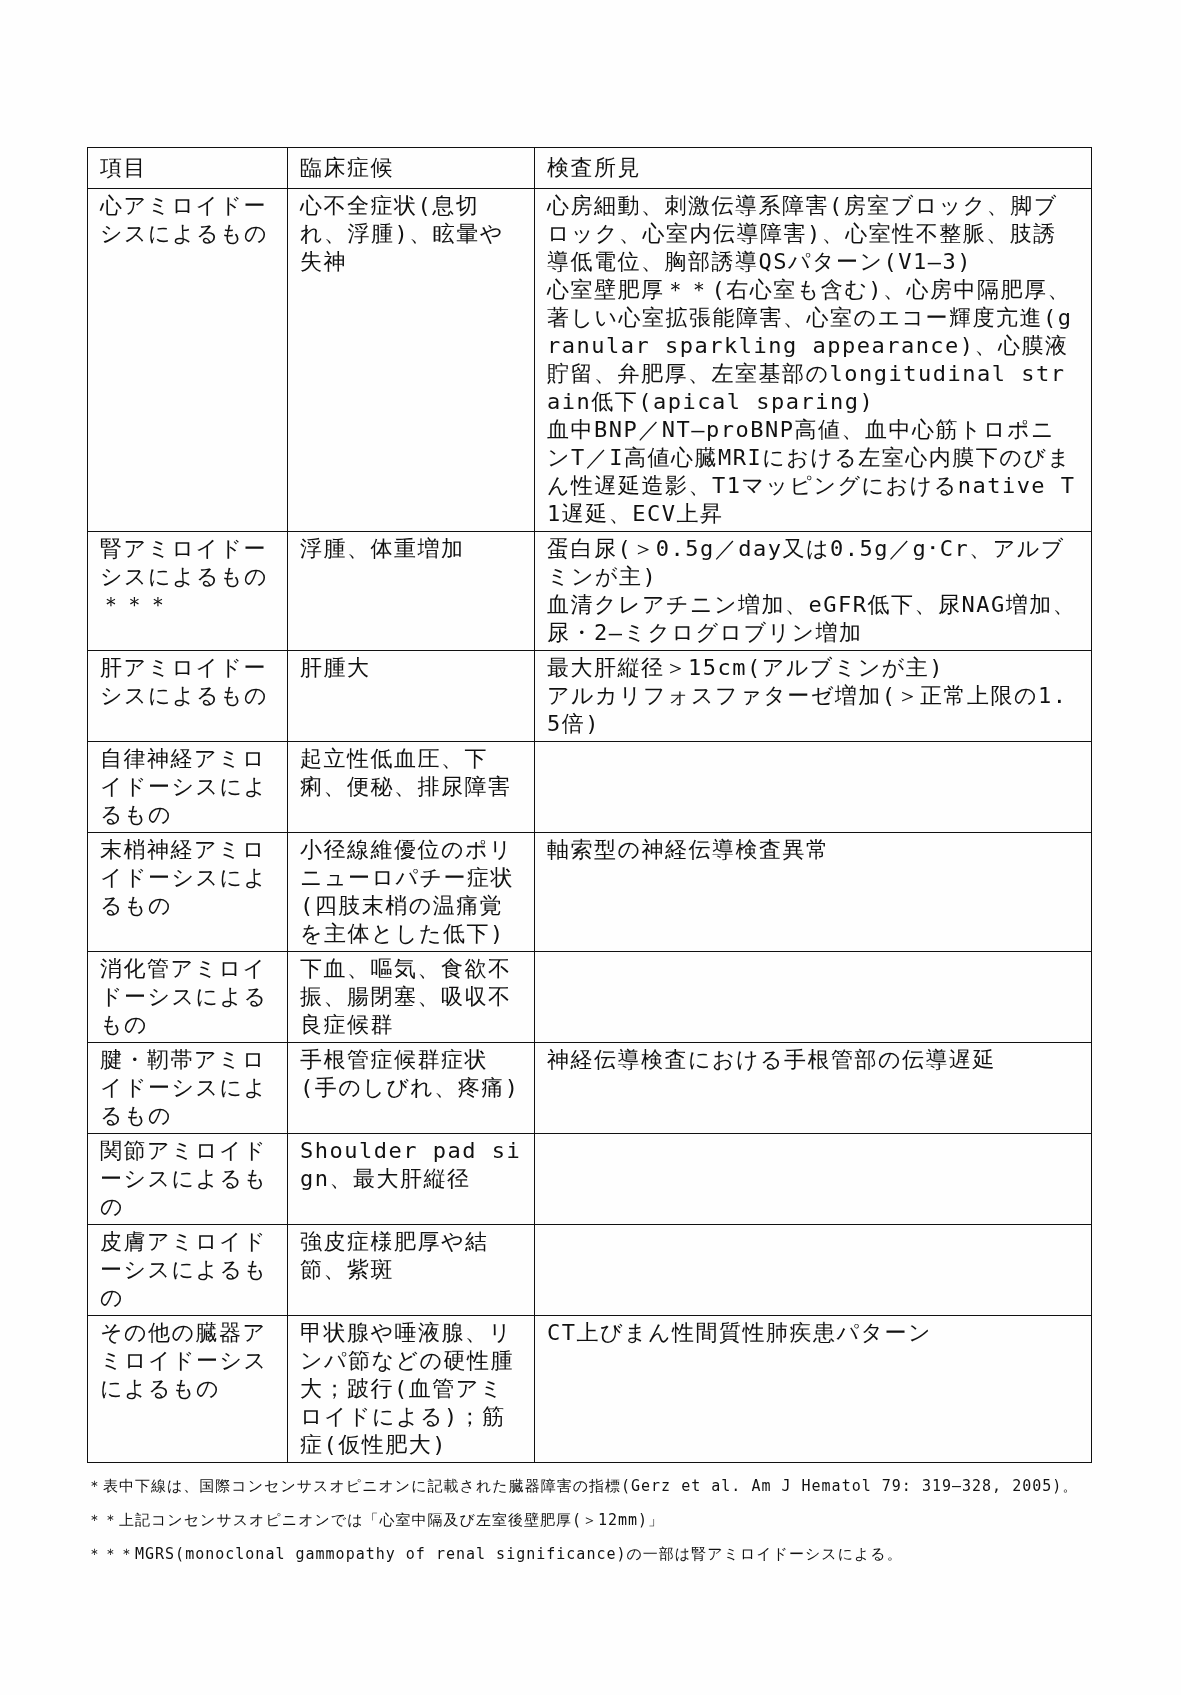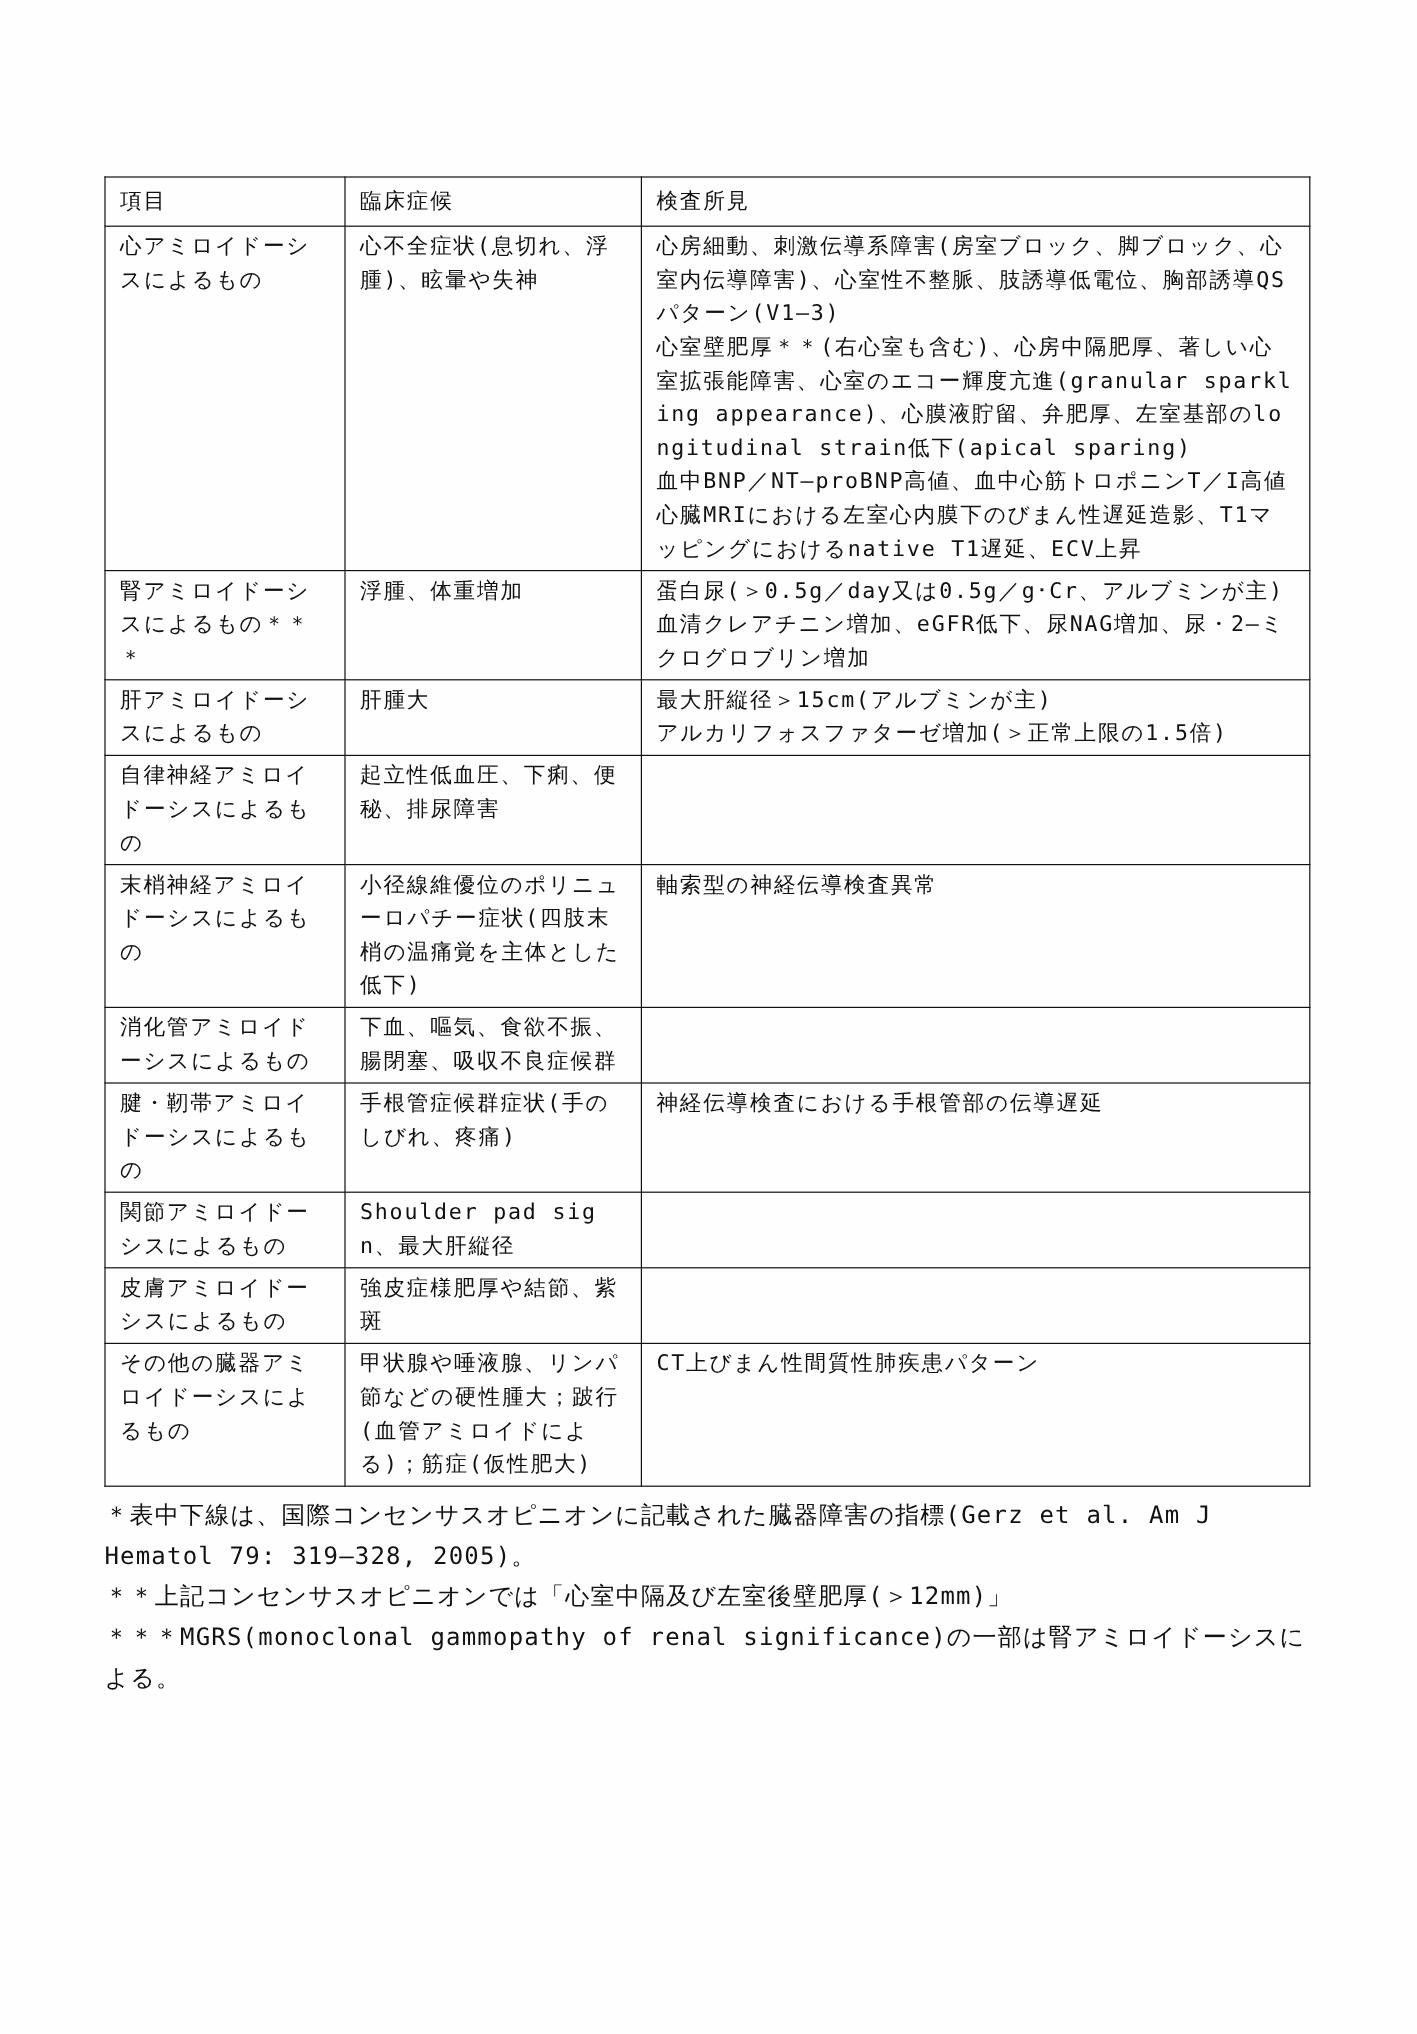--- a/index.html
+++ b/index.html
@@ -4,33 +4,33 @@
 <style>
   html, body { margin: 0; padding: 0; background: #fefefe; }
   body {
     width: 1181px; height: 1695px; position: relative; overflow: hidden;
     font-family: "DejaVu Sans Mono", "Liberation Mono", monospace;
     color: #111;
   }
   .page { position: absolute; left: 87px; top: 147px; width: 1004px; }
   table.findings {
     width: 1004px; border-collapse: collapse; table-layout: fixed;
-    font-size: 18px; line-height: 28px;
+    font-size: 22px; line-height: 28px;
   }
   table.findings th, table.findings td {
     border: 1.5px solid #111; vertical-align: top; text-align: left;
     padding: 3px 12px 3px 12px; font-weight: normal; word-break: break-all;
     letter-spacing: 1.5px;
   }
   table.findings th { padding-top: 6px; padding-bottom: 6px; }
   col.c1 { width: 200px; }
   col.c2 { width: 247px; }
   col.c3 { width: 557px; }
   .line { display: block; }
-  .notes { margin-top: 6px; font-size: 20px; line-height: 34px; letter-spacing: 1px; }
+  .notes { margin-top: 6px; font-size: 15px; line-height: 34px; letter-spacing: 1px; }
   .notes .note { display: block; }
 </style>
 </head>
 <body>
 
 <div class="page">
   <table class="findings">
     <colgroup>
         <col class="c1">
         <col class="c2">

